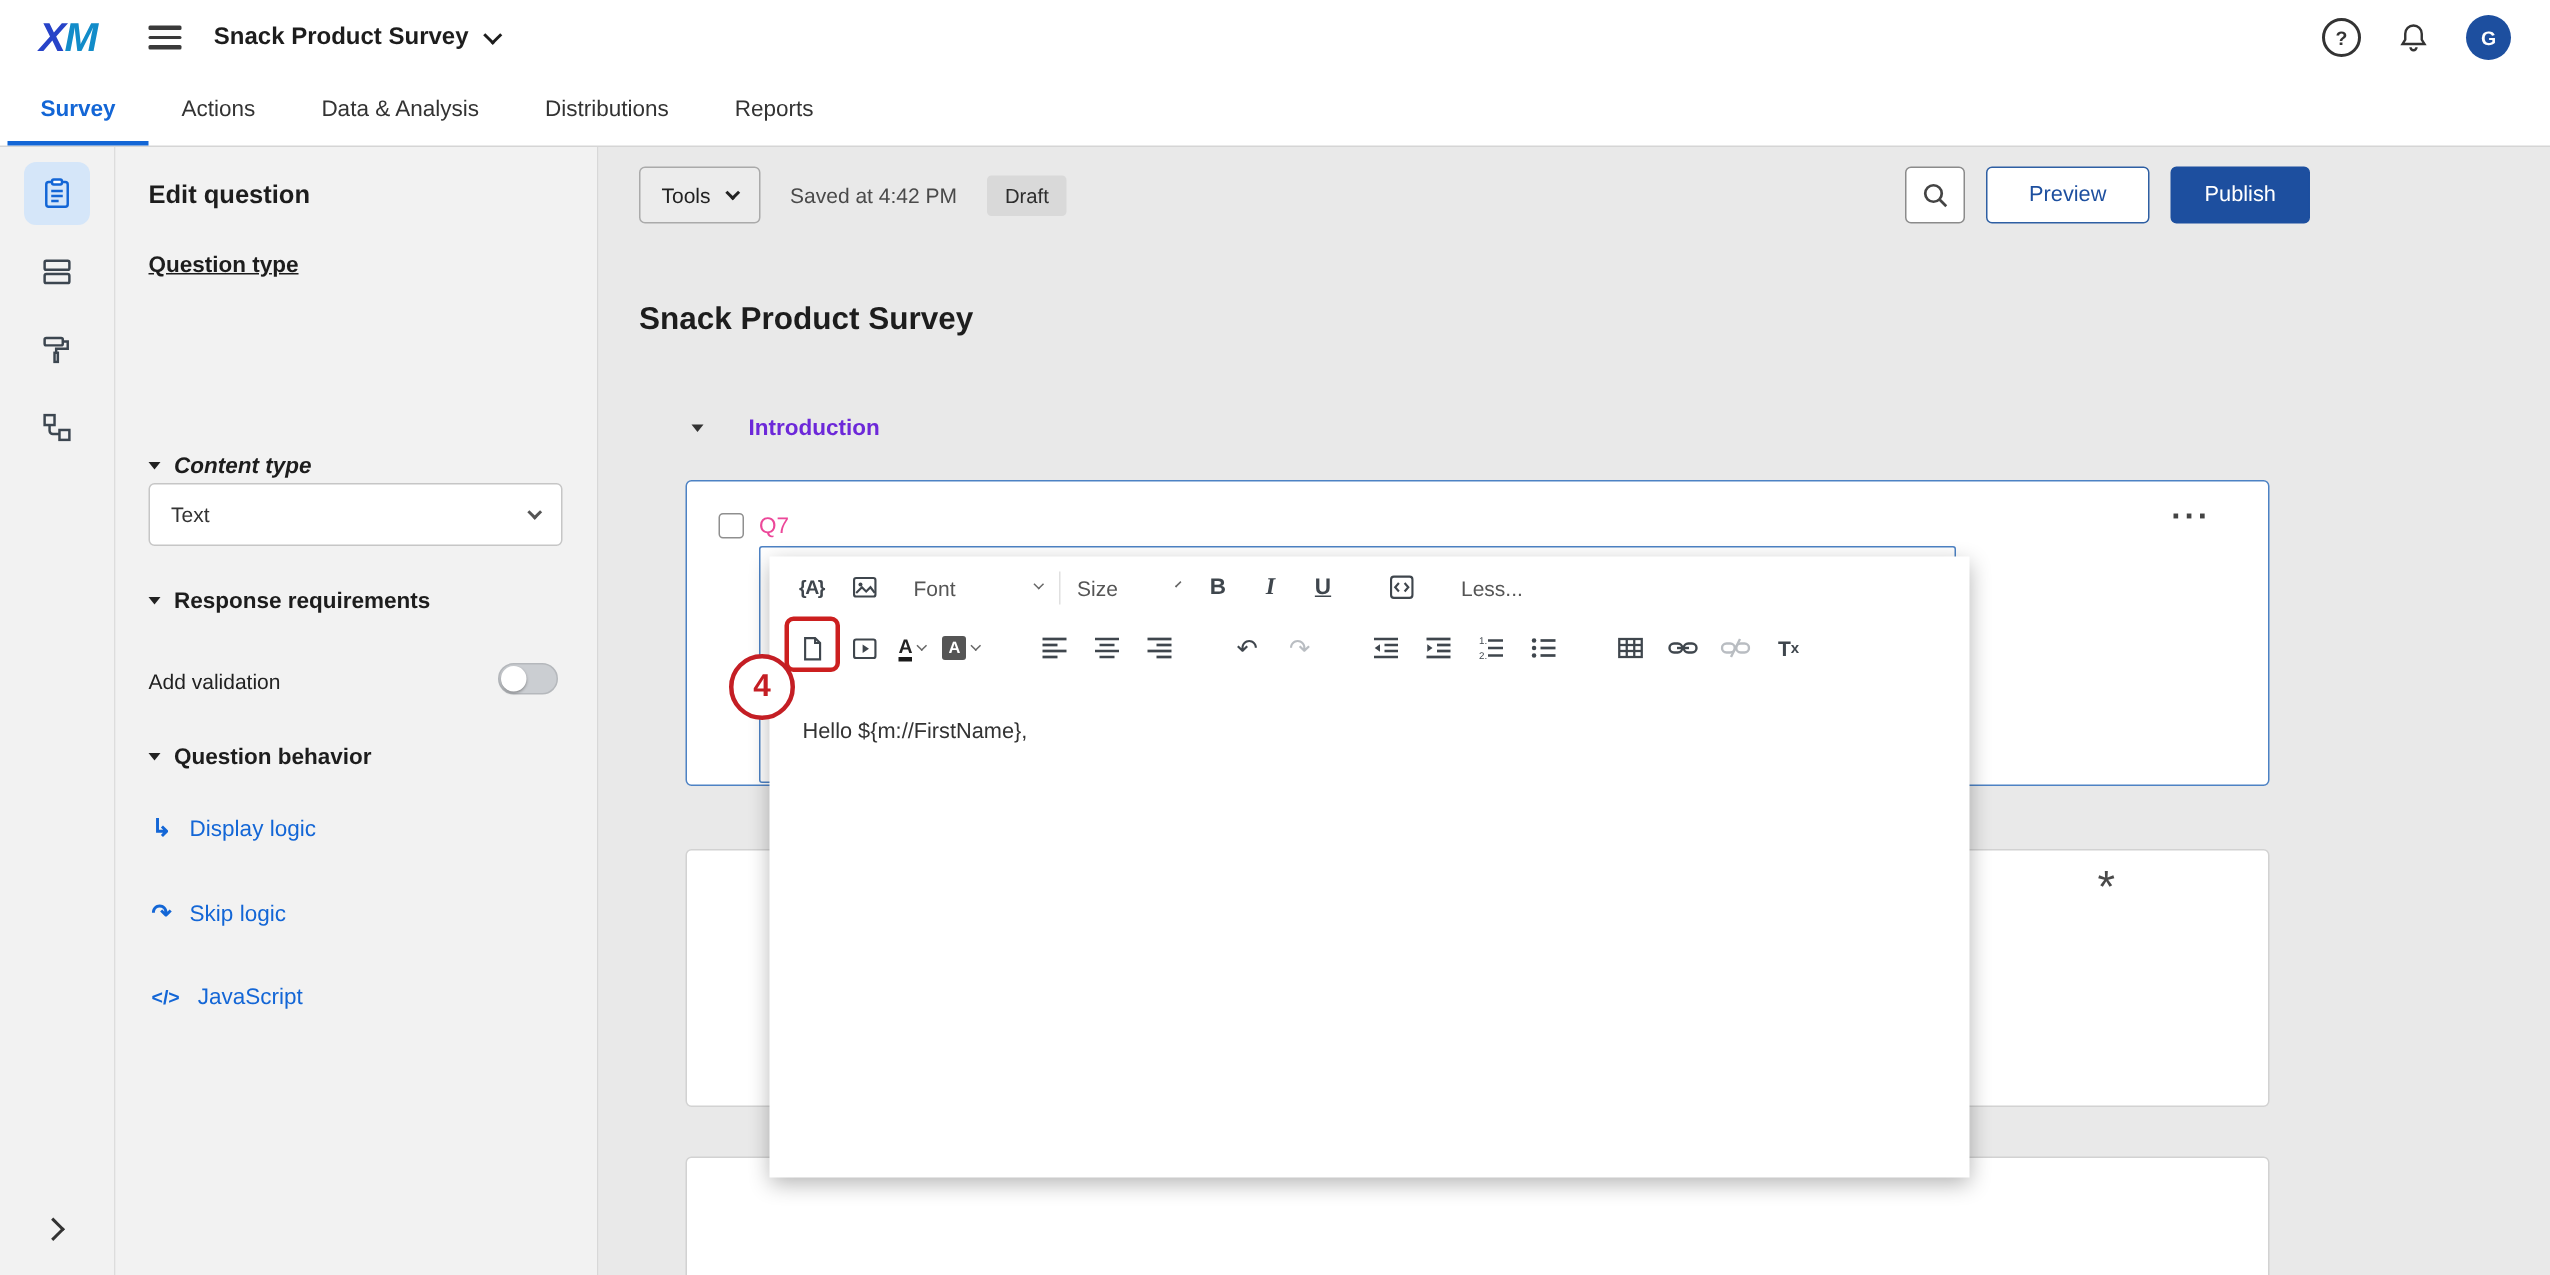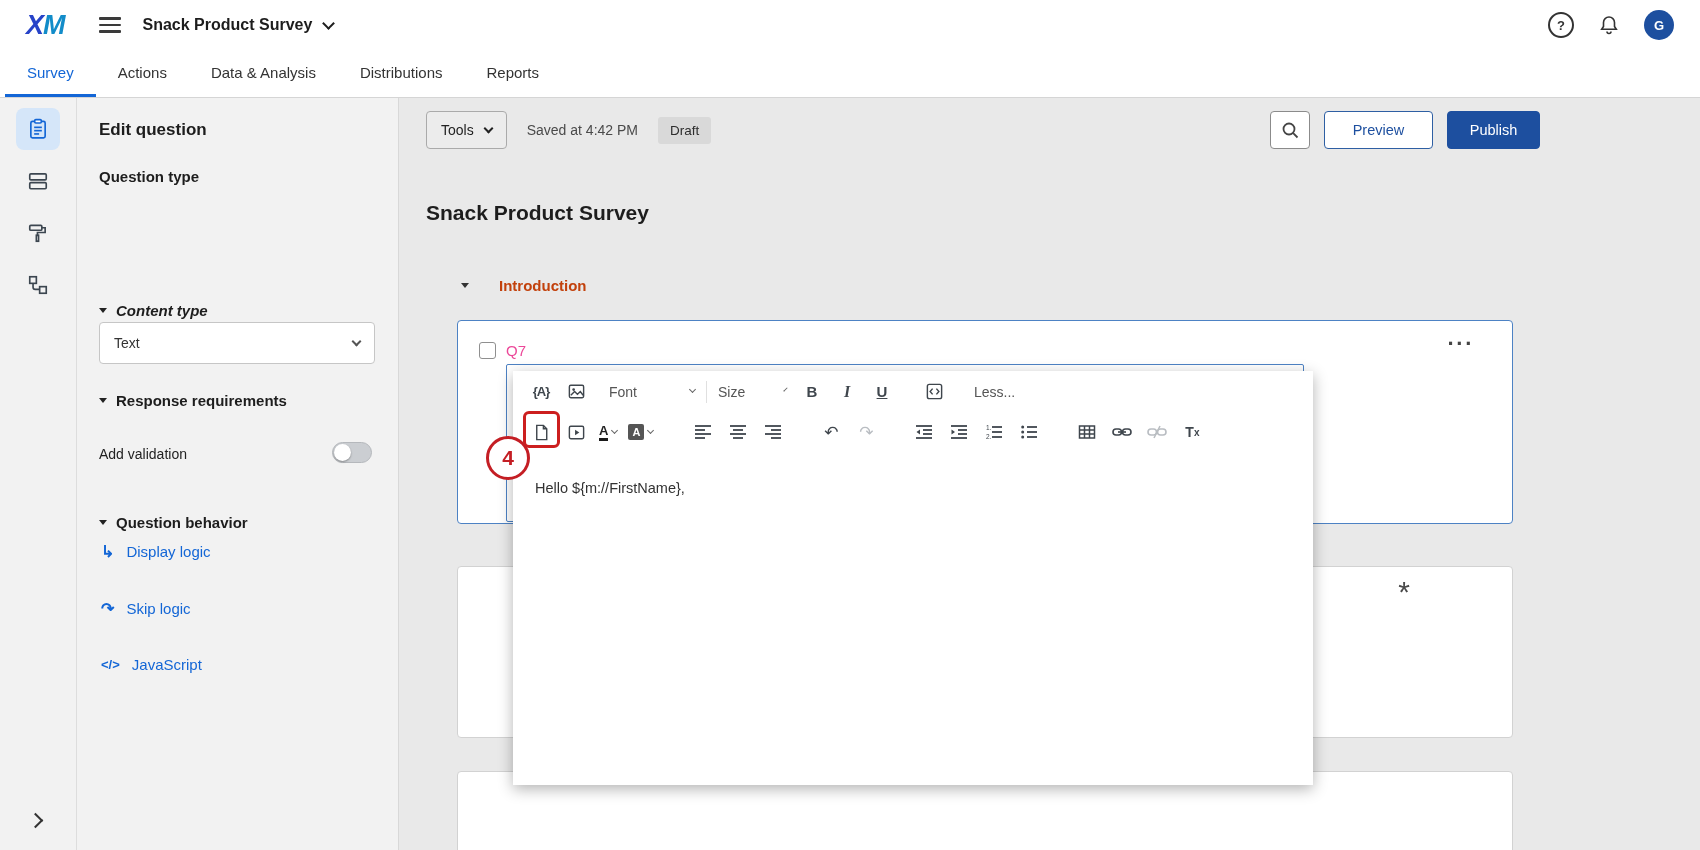--- a/index.html
+++ b/index.html
@@ -15,21 +15,21 @@
   .logo-m{color:#128cc9;}
   .hamburger{margin-left:34px;width:22px;cursor:pointer;}
   .hamburger i{display:block;height:2.5px;background:#3a3a3a;margin:4px 0;border-radius:1px;}
   .tb-title{margin-left:22px;font-size:16px;font-weight:600;color:#1d1d1d;display:flex;align-items:center;gap:12px;cursor:pointer;}
   .tb-right{margin-left:auto;display:flex;align-items:center;gap:24px;margin-right:26px;}
   .help-badge{width:22px;height:22px;border:2px solid #333;border-radius:50%;display:flex;align-items:center;justify-content:center;font-size:13px;font-weight:700;color:#333;cursor:pointer;}
   .avatar{width:30px;height:30px;border-radius:50%;background:#1d4f9f;color:#fff;font-size:13px;font-weight:700;display:flex;align-items:center;justify-content:center;cursor:pointer;}
   
   .navbar{position:absolute;top:50px;left:0;right:0;height:47px;background:#fff;border-bottom:1px solid #d5d5d5;display:flex;align-items:stretch;padding-left:5px;z-index:19;}
   .navtab{display:flex;align-items:center;padding:0 22px;font-size:15px;color:#333;cursor:pointer;border-bottom:3px solid transparent;}
-  .navtab.active{color:#1366d6;font-weight:400;border-bottom-color:#1366d6;}
+  .navtab.active{color:#1366d6;font-weight:700;border-bottom-color:#1366d6;}
   
   .iconbar{position:absolute;top:98px;left:0;width:76px;bottom:0;background:#f2f2f2;border-right:1px solid #ddd;}
   .ib-item{width:44px;height:42px;margin:10px auto 2px;border-radius:8px;display:flex;align-items:center;justify-content:center;color:#3c4650;cursor:pointer;}
   .ib-item.active{background:#d5e6f9;color:#1366d6;}
   .ib-expand{position:absolute;left:30px;bottom:20px;color:#333;cursor:pointer;}
   
   .panel{position:absolute;top:98px;left:77px;width:321px;bottom:0;background:#f2f2f2;border-right:1px solid #d8d8d8;}
   .panel *{box-sizing:border-box;}
   .p-title{position:absolute;top:22px;left:22px;font-size:17px;font-weight:700;color:#1d1d1d;}
   .p-label{position:absolute;left:22px;font-size:15px;font-weight:700;color:#1d1d1d;}
@@ -50,21 +50,21 @@
   .main *{box-sizing:border-box;}
   .action-left{position:absolute;top:13px;left:27px;display:flex;align-items:center;gap:20px;}
   .tools-btn{height:38px;padding:0 14px;background:#ececec;border:1px solid #aaa;border-radius:4px;font-size:14px;color:#222;display:flex;align-items:center;gap:11px;cursor:pointer;font-family:inherit;}
   .saved{font-size:14px;color:#4a4a4a;}
   .draft{background:#d9d9d9;color:#2d2d2d;font-size:13.5px;padding:6px 12px;border-radius:3px;text-align:right;}
   .action-right{position:absolute;top:13px;right:160px;display:flex;align-items:center;gap:14px;}
   .search-btn{width:40px;height:38px;background:#fff;border:1px solid #8b8b8b;border-radius:4px;display:flex;align-items:center;justify-content:center;cursor:pointer;}
   .preview-btn{width:109px;height:38px;background:#fff;border:1px solid #2e5fa3;border-radius:4px;color:#1d4f9f;font-size:14.5px;cursor:pointer;font-family:inherit;}
   .publish-btn{width:93px;height:38px;background:#1d4f9f;border:1px solid #1d4f9f;border-radius:4px;color:#fff;font-size:14.5px;cursor:pointer;font-family:inherit;}
   .survey-title{position:absolute;top:103px;left:27px;font-size:21px;font-weight:700;color:#1d1d1d;margin:0;}
-  .block-hdr{position:absolute;top:179px;left:62px;display:flex;align-items:center;gap:30px;font-size:15px;font-weight:600;color:#c2410c;}
+  .block-hdr{position:absolute;top:179px;left:62px;display:flex;align-items:center;gap:30px;font-size:15px;font-weight:600;color:#6d28d9;}
   .block-hdr .tri-down{border-top-color:#333;cursor:pointer;}
   .q-card{position:absolute;left:58px;top:222px;width:1056px;height:204px;background:#fff;border:1.5px solid #4d82c4;border-radius:4px;}
   .q-check{position:absolute;left:21px;top:21px;width:17px;height:17px;background:#fff;border:1.5px solid #8f8f8f;border-radius:3px;cursor:pointer;}
   .q-id{position:absolute;left:48px;top:21px;font-size:15px;color:#ec4899;}
   .q-menu{position:absolute;right:38px;top:10px;font-size:22px;font-weight:700;letter-spacing:1.5px;color:#444;cursor:pointer;}
   .q-inner{position:absolute;left:48px;top:43px;width:798px;height:158px;border:1px solid #4d82c4;border-radius:2px;}
   .card2{position:absolute;left:58px;top:468px;width:1056px;height:172px;background:#fff;border:1px solid #d2d2d2;border-radius:4px;}
   .asterisk{position:absolute;right:102px;top:8px;font-size:30px;color:#4a4a4a;}
   .card3{position:absolute;left:58px;top:673px;width:1056px;height:85px;background:#fff;border:1px solid #d2d2d2;border-radius:4px;}
   
@@ -170,41 +170,41 @@
           <path d="M5.5 8.5V12a2 2 0 0 0 2 2h4" fill="none" stroke="currentColor" stroke-width="1.5"></path>
         </svg>
     </span>
   </div>
   <span class="ib-expand"><span class="chev right"></span></span>
 </div>
 
 <div class="panel">
   <div class="p-title">Edit question</div>
 
-  <div class="p-label" style="top:70px;">Question type</div>
+  <div class="p-label" style="top:70px;text-decoration:underline;">Question type</div>
 
   <div class="sec-hdr" style="top:204px;font-style:italic;">
     <span class="tri-down"></span>
     <span>Content type</span>
   </div>
   <div class="plain-dd">
     <span>Text</span>
     <span class="chev"></span>
   </div>
 
   <div class="sec-hdr" style="top:294px;">
     <span class="tri-down"></span>
     <span>Response requirements</span>
   </div>
   <div class="val-label">Add validation</div>
   <div class="toggle">
       <span class="knob"></span>
     </div>
 
-  <div class="sec-hdr" style="top:416px;justify-content:center;">
+  <div class="sec-hdr" style="top:398px;justify-content:center;">
     <span class="tri-down"></span>
     <span>Question behavior</span>
   </div>
   <div class="b-link" style="top:444px;">
     <span class="glyph">↳</span>
     <span>Display logic</span>
   </div>
   <div class="b-link" style="top:501px;">
     <span class="glyph">↷</span>
     <span>Skip logic</span>

